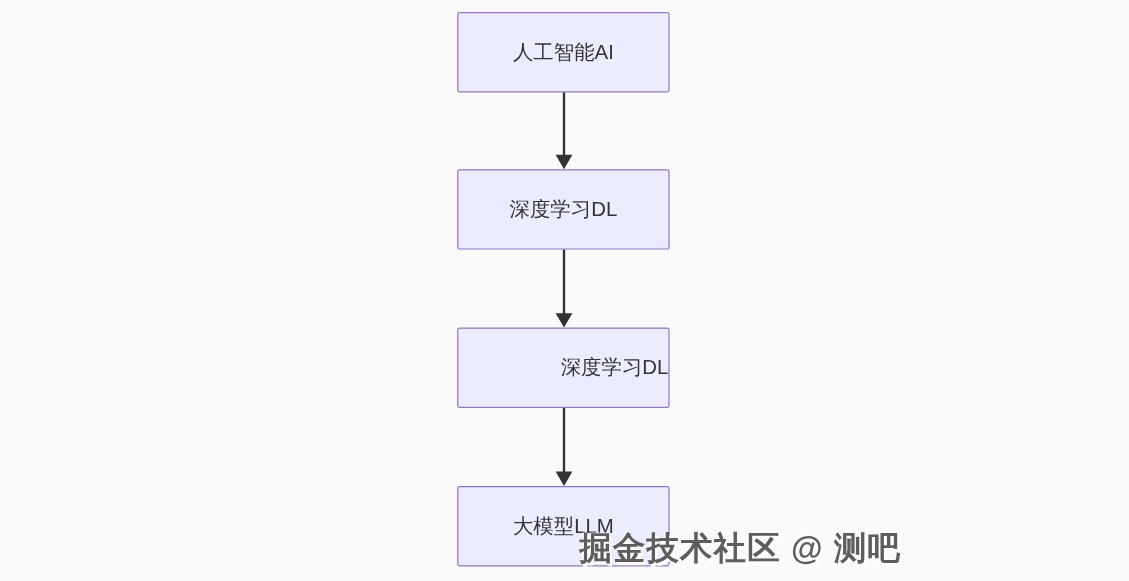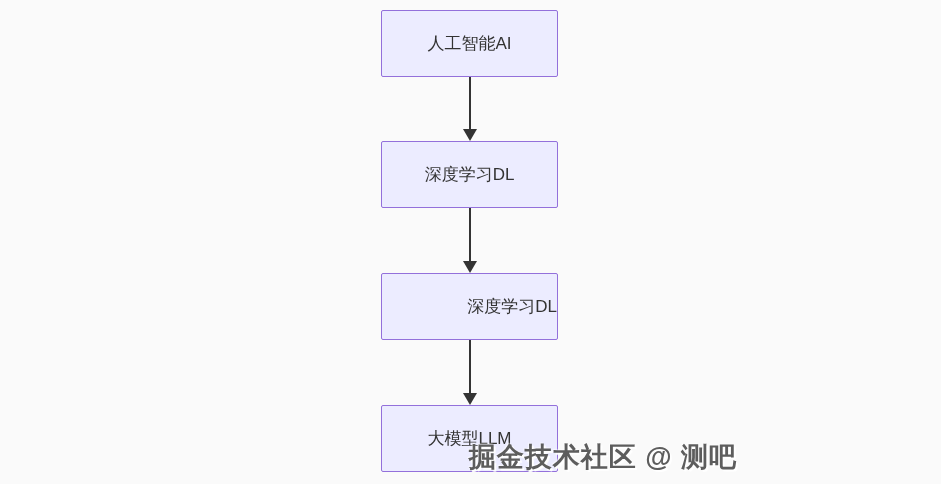--- a/index.html
+++ b/index.html
@@ -55,21 +55,21 @@
   .arrow-head {
     position: absolute;
     left: 7.5px; bottom: 0;
     width: 0; height: 0;
     border-left: 7px solid transparent;
     border-right: 7px solid transparent;
     border-top: 12px solid var(--arrow-color);
   }
   .watermark {
     position: absolute;
-    right: 20px; bottom: 9px;
+    right: 6px; bottom: 9px;
     font-size: 27px;
     font-weight: bold;
     letter-spacing: 1px;
     color: var(--wm-color);
     text-shadow: 2px 2px 1px #ffffff, -1px -1px 1px rgba(255,255,255,0.6);
     white-space: nowrap;
   }
 </style>
 </head>
 <body>

